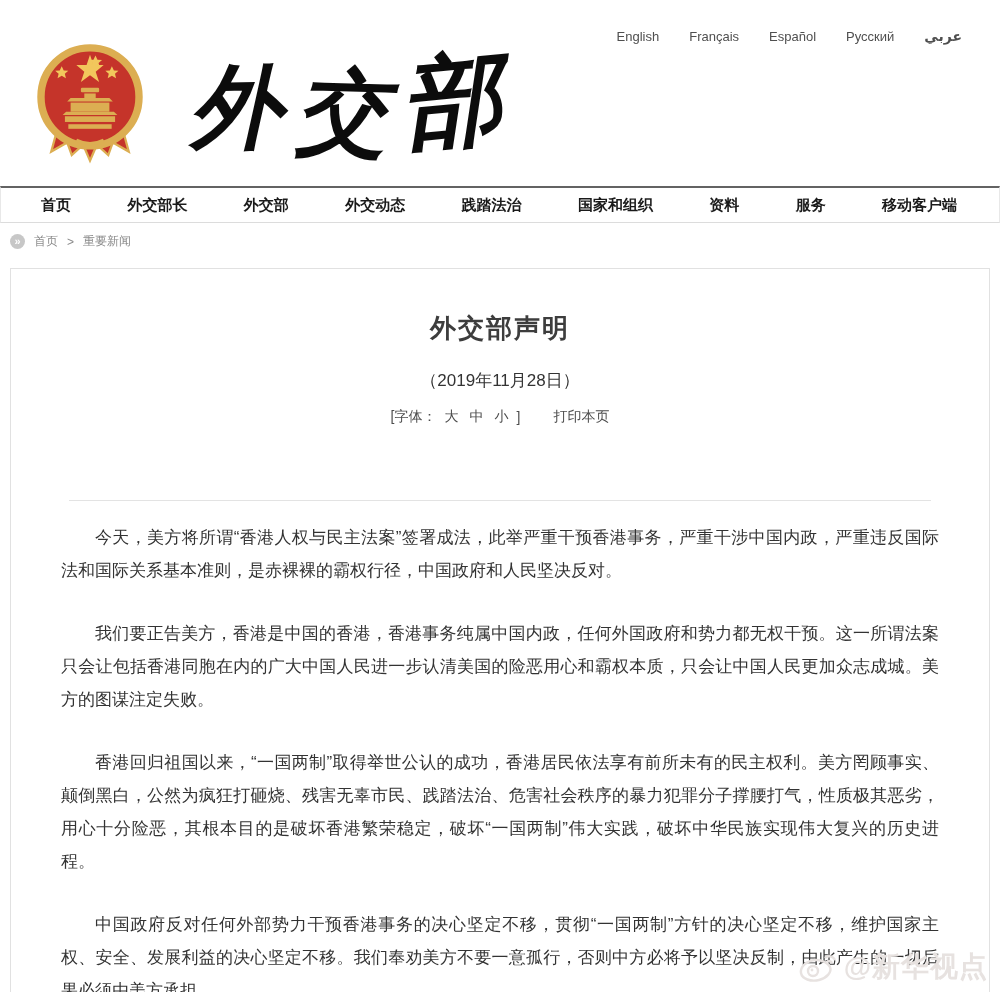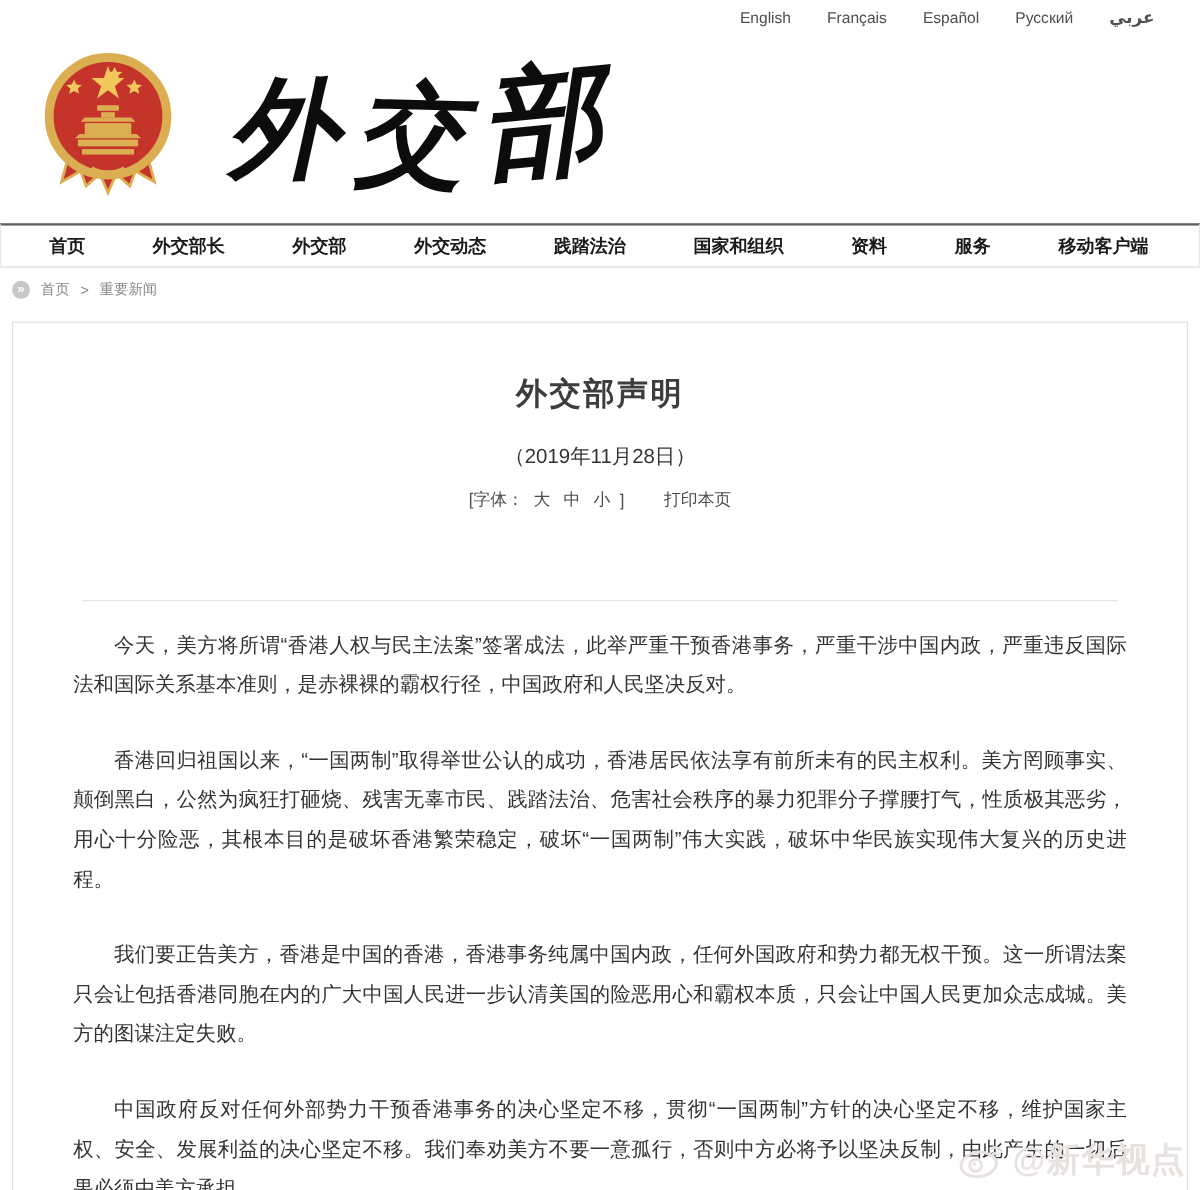--- a/index.html
+++ b/index.html
@@ -1,21 +1,21 @@
 <!DOCTYPE html>
 <html><head>
 <meta charset="utf-8">
 <style>
   * { margin:0; padding:0; box-sizing:border-box; }
   html,body { width:1000px; height:992px; background:#ffffff; overflow:hidden; }
   body { font-family:"Liberation Sans","DejaVu Sans",sans-serif; color:#333; position:relative; }
   a { text-decoration:none; color:inherit; cursor:pointer; }
 
   
-  .lang-bar { position:absolute; top:6px; right:38px; display:flex; align-items:center; gap:30px; font-size:13px; color:#4f4f4f; }
+  .lang-bar { position:absolute; top:28px; right:38px; display:flex; align-items:center; gap:30px; font-size:13px; color:#4f4f4f; }
   .lang-bar .arabic { font-weight:bold; font-size:14px; }
 
   
   .logo-row { position:absolute; top:42px; left:33px; display:flex; align-items:flex-start; }
   .emblem-svg { width:114px; height:128px; display:block; }
   .calligraphy { font-family:"DejaVu Serif","Liberation Serif",serif; font-style:italic; font-weight:bold;
                  font-size:92px; line-height:118px; margin-left:42px; letter-spacing:14px; color:#0c0c0c;
                  transform:rotate(-1.5deg); }
   .calligraphy span:nth-child(2){ display:inline-block; transform:translateY(8px) rotate(3deg); }
   .calligraphy span:nth-child(3){ display:inline-block; transform:translateY(2px) rotate(-4deg); font-size:100px; }
@@ -126,22 +126,22 @@
     <a class="font-size-link">中</a>
     <a class="font-size-link">小</a>
     <span>]</span>
     <a class="print-link">打印本页</a>
   </div>
 
   <div class="divider"></div>
 
   <div class="body-text">
     <p>今天，美方将所谓“香港人权与民主法案”签署成法，此举严重干预香港事务，严重干涉中国内政，严重违反国际法和国际关系基本准则，是赤裸裸的霸权行径，中国政府和人民坚决反对。</p>
+    <p>我们要正告美方，香港是中国的香港，香港事务纯属中国内政，任何外国政府和势力都无权干预。这一所谓法案只会让包括香港同胞在内的广大中国人民进一步认清美国的险恶用心和霸权本质，只会让中国人民更加众志成城。美方的图谋注定失败。</p>
     <p>香港回归祖国以来，“一国两制”取得举世公认的成功，香港居民依法享有前所未有的民主权利。美方罔顾事实、颠倒黑白，公然为疯狂打砸烧、残害无辜市民、践踏法治、危害社会秩序的暴力犯罪分子撑腰打气，性质极其恶劣，用心十分险恶，其根本目的是破坏香港繁荣稳定，破坏“一国两制”伟大实践，破坏中华民族实现伟大复兴的历史进程。</p>
-    <p>我们要正告美方，香港是中国的香港，香港事务纯属中国内政，任何外国政府和势力都无权干预。这一所谓法案只会让包括香港同胞在内的广大中国人民进一步认清美国的险恶用心和霸权本质，只会让中国人民更加众志成城。美方的图谋注定失败。</p>
     <p>中国政府反对任何外部势力干预香港事务的决心坚定不移，贯彻“一国两制”方针的决心坚定不移，维护国家主权、安全、发展利益的决心坚定不移。我们奉劝美方不要一意孤行，否则中方必将予以坚决反制，由此产生的一切后果必须由美方承担。</p>
   </div>
 </div>
 
 <div class="watermark">
   <span>
     <svg width="42" height="34" viewBox="0 0 42 34" fill="none" stroke="#e7e2e0" stroke-width="2.4">
       <path d="M17 10 C8 11 2 17 3 23 C4 29 13 32 21 30 C29 28 34 22 32 17 C30.5 13.5 24 9.5 17 10 Z"></path>
       <circle cx="15" cy="21" r="5"></circle>
       <circle cx="14" cy="20" r="1.4" fill="#e7e2e0" stroke="none"></circle>

